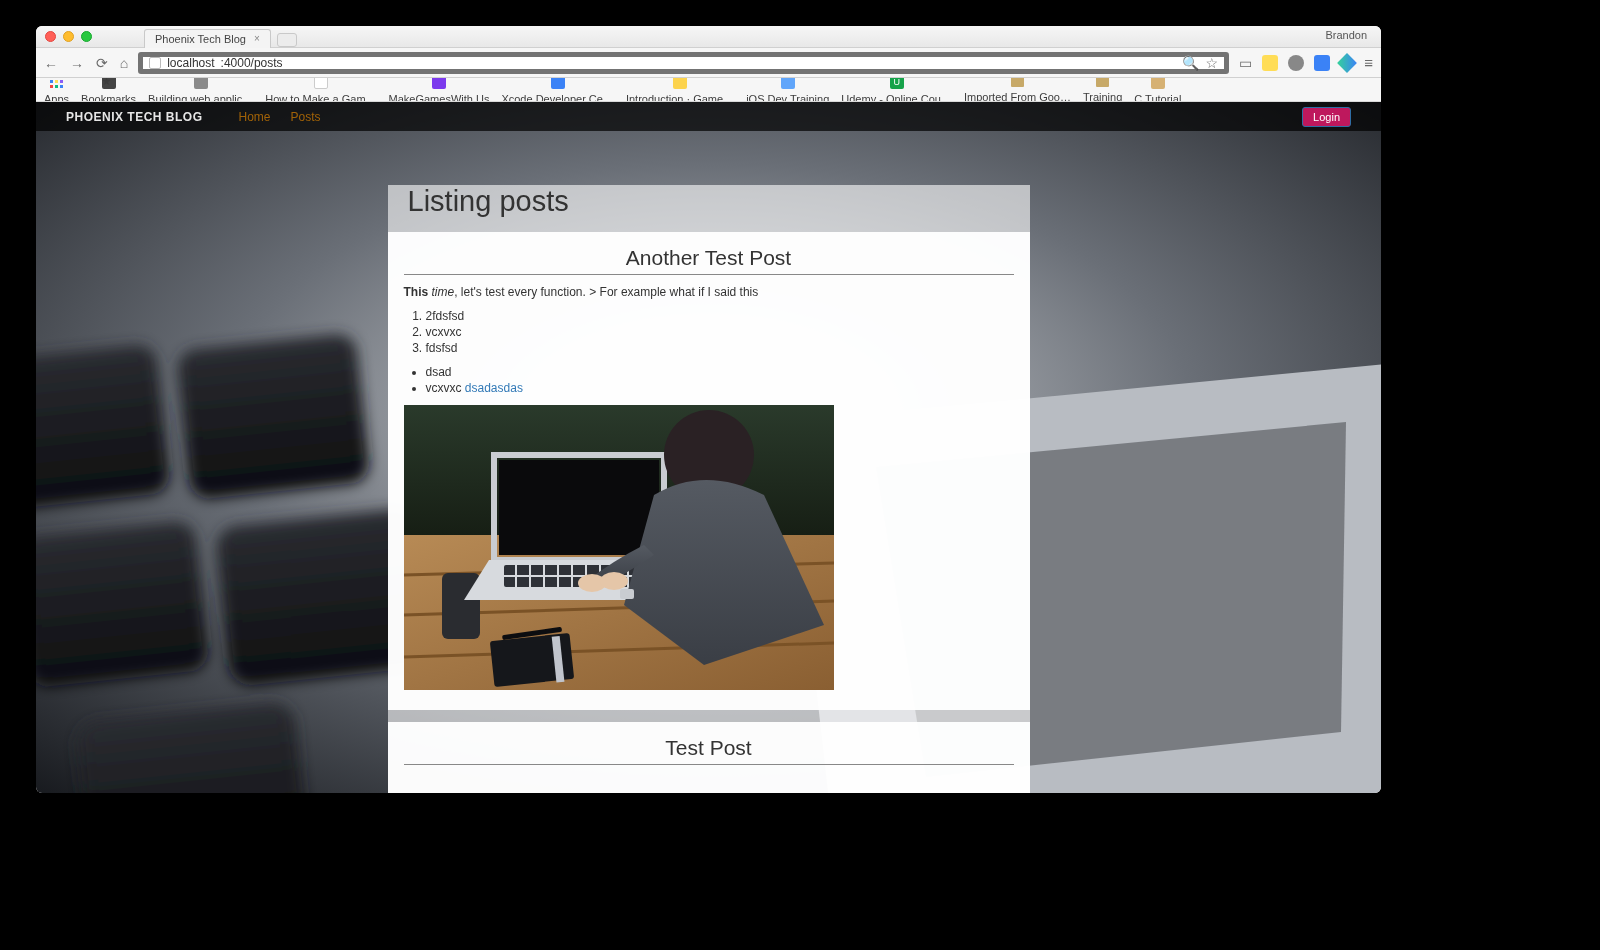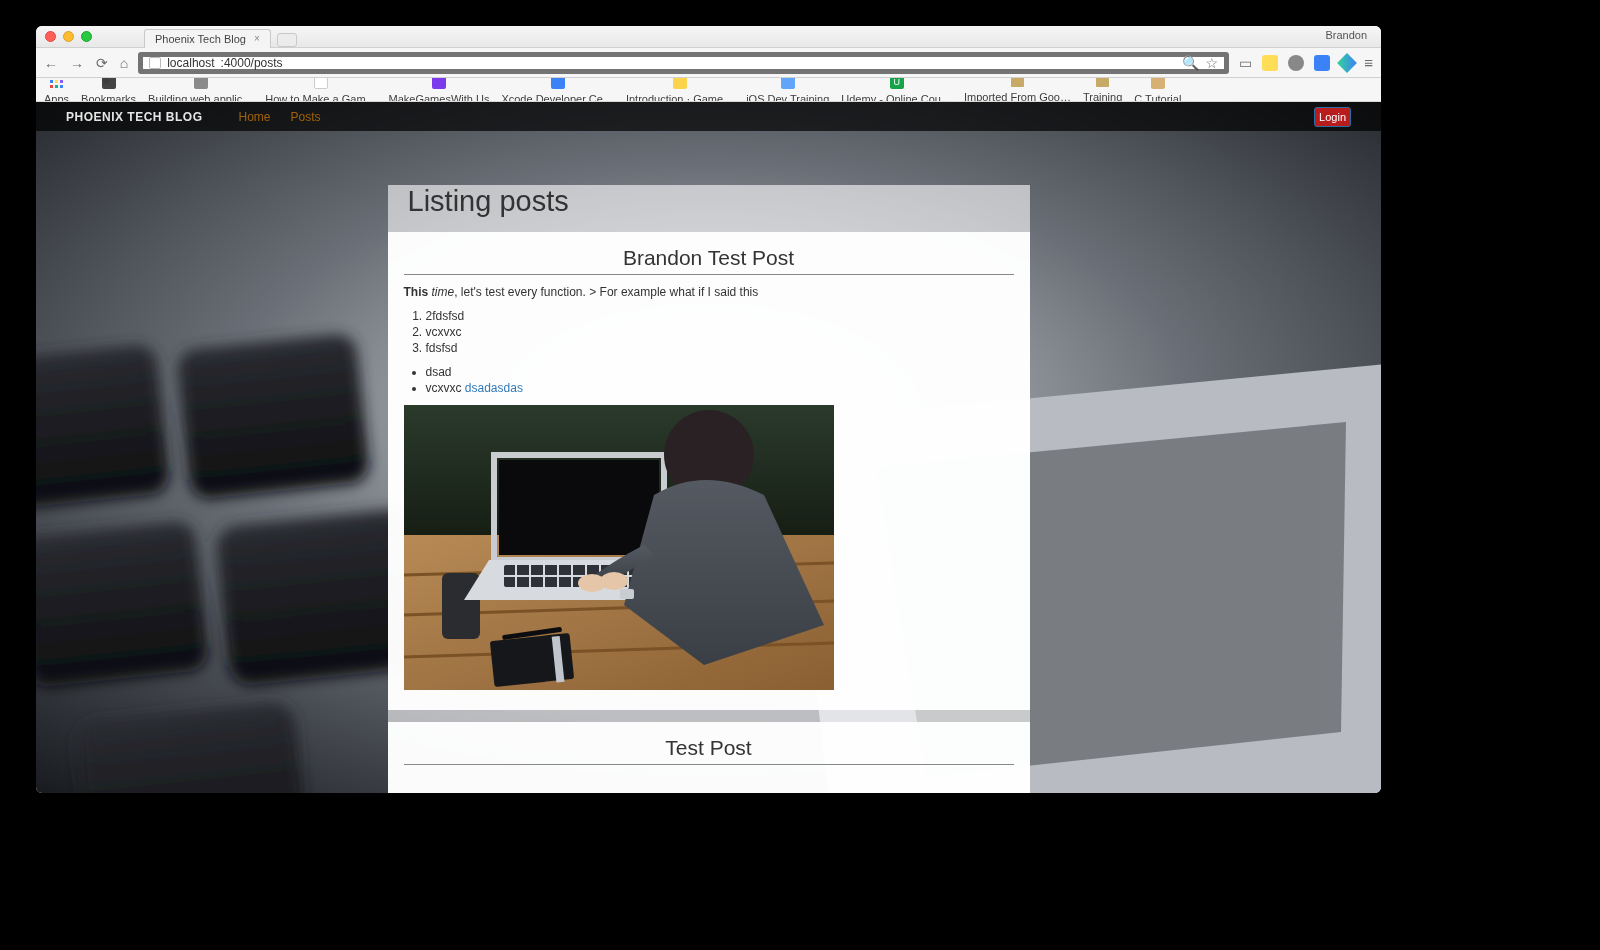--- a/index.html
+++ b/index.html
@@ -52,21 +52,21 @@
   
   .viewport { position:absolute; left:0; right:0; top:76px; bottom:0; overflow:auto; }
   .bg-photo { position:absolute; inset:0; }
   .bg-photo svg { width:100%; height:100%; display:block; }
 
   
   .site-nav { position:absolute; top:0; left:0; right:0; height:29px; background:rgba(0,0,0,.7); display:flex; align-items:center; padding:0 30px; color:#e6e6e6; font-size:12px; }
   .site-nav .brand { font-weight:700; letter-spacing:.5px; font-size:12px; }
   .site-nav .navlinks { display:flex; gap:20px; margin-left:36px; }
   .site-nav .navlink { color:#a16207; }
-  .site-nav .login-btn { margin-left:auto; background:#b91c1c; border:1px solid #2e6da4; color:#fff; padding:3px 4px; font-size:11px; border-radius:3px; }
+  .site-nav .login-btn { margin-left:auto; background:#be185d; border:1px solid #2e6da4; color:#fff; padding:3px 10px; font-size:11px; border-radius:3px; }
 
   
   .page-wrap { position:absolute; top:83px; left:50%; transform:translateX(-50%); width:642px; }
   .page-wrap h1 { font-size:29px; font-weight:400; color:#333; margin-bottom:14px; padding-left:20px;}
   .card { background:rgba(255,255,255,.95); padding:14px 16px 20px; border-radius:0; margin-bottom:12px; }
   .card-wrap-outer { background:rgba(255,255,255,.6); padding:0; }
   .post-title { text-align:center; font-size:21px; color:#333; font-weight:400; margin-bottom:4px; }
   .post-hr { border:none; border-top:1px solid #888; margin:0 0 10px; }
   .meta { font-size:10.5px; color:#555; margin-bottom:6px; }
   .meta a { color:#337ab7; text-decoration:none; }
@@ -231,21 +231,21 @@
           <span class="navlink">Posts</span>
         </span>
         <button class="login-btn">Login</button>
       </div>
 
       <div class="page-wrap">
         <div class="card-wrap-outer">
         <h1>Listing posts</h1>
 
         <div class="card">
-          <div class="post-title">Brandon Test Post</div>
+          <div class="post-title">Another Test Post</div>
           <hr class="post-hr">
           <div class="body-text">
             <b>This</b><i> time</i><span>, let's test every function. &gt; For example what if I said this</span>
           </div>
           <ol class="post-list">
             <li>2fdsfsd</li>
             <li>vcxvxc</li>
             <li>fdsfsd</li>
           </ol>
           <ul class="post-list">

